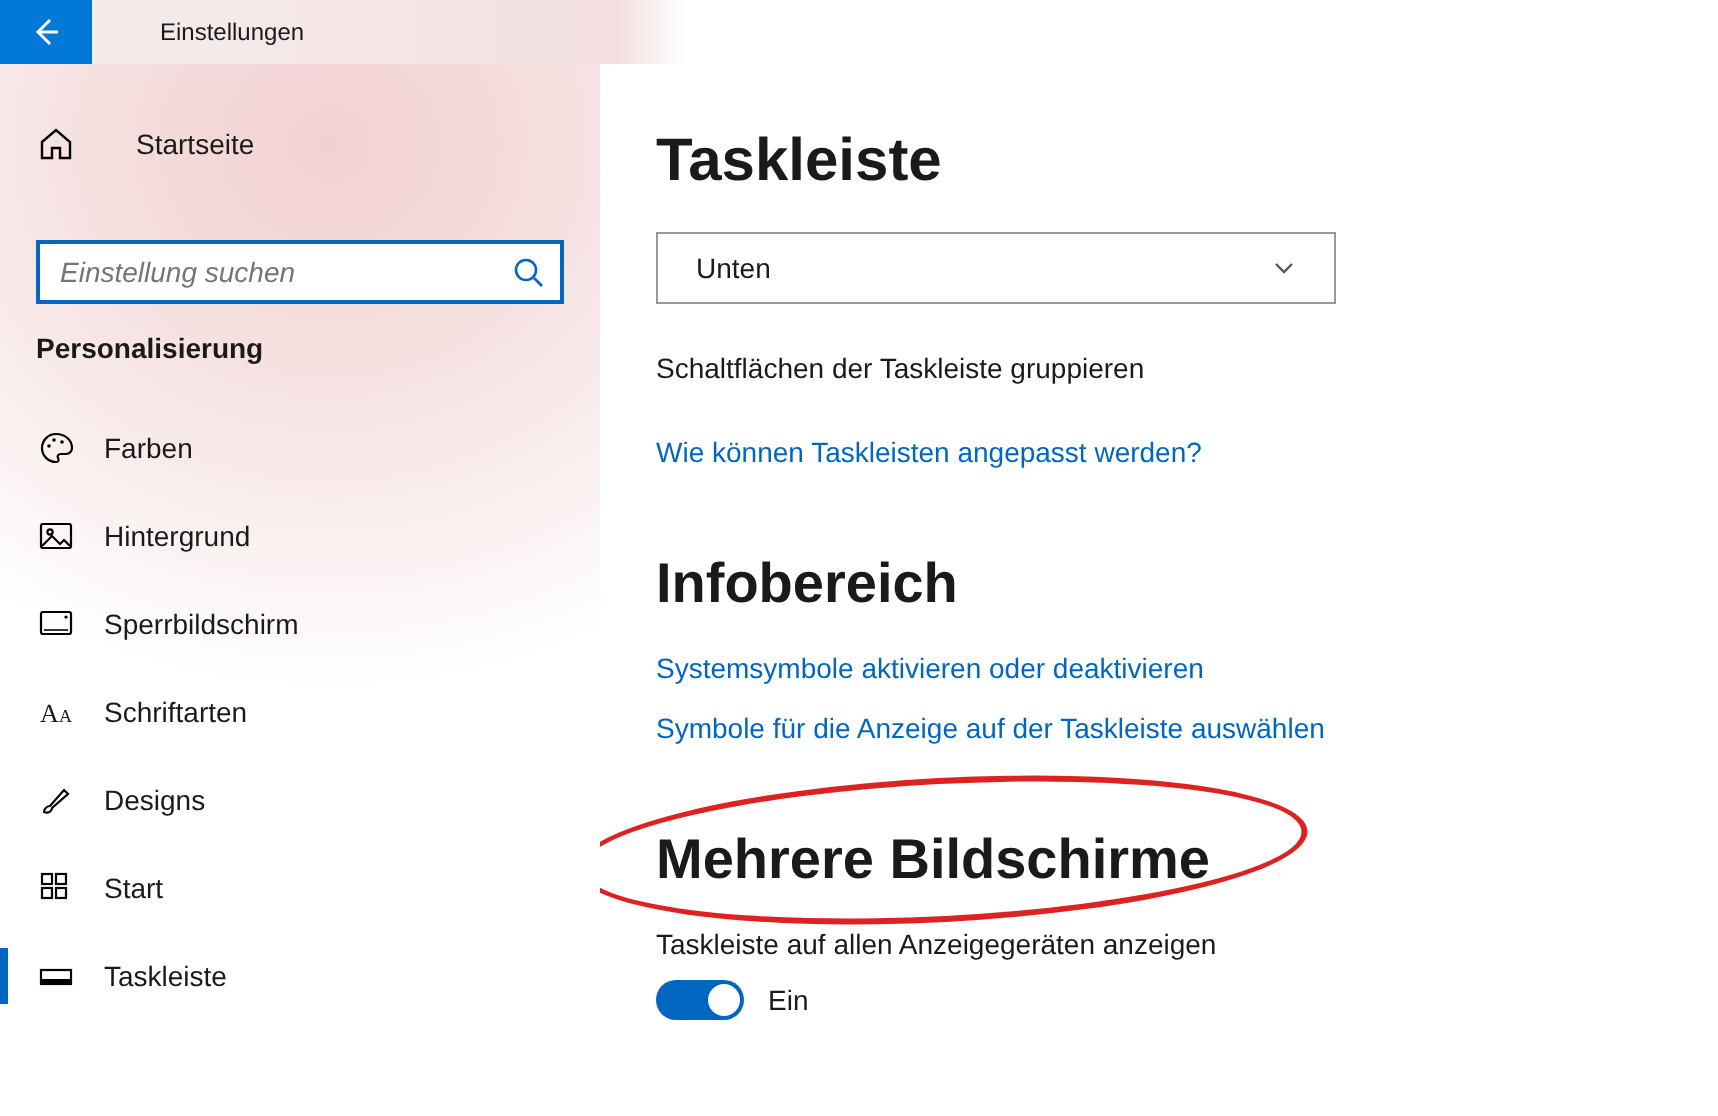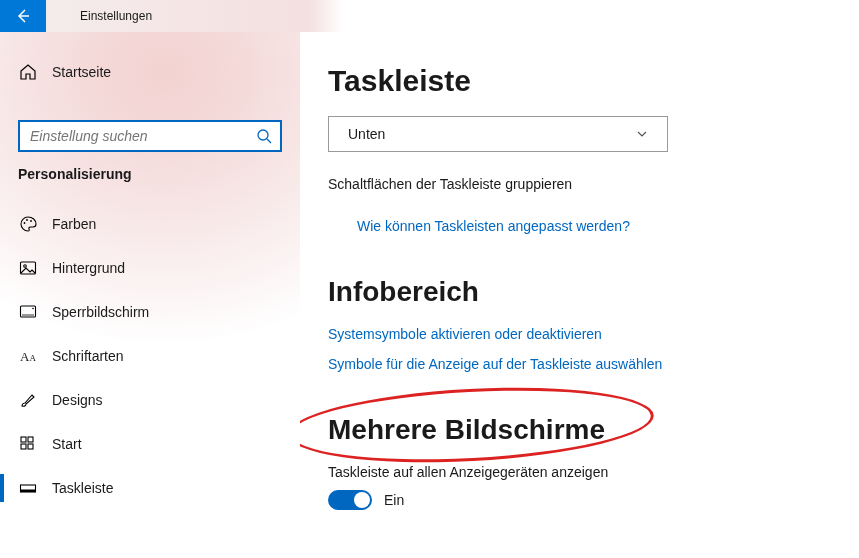--- a/index.html
+++ b/index.html
@@ -43,21 +43,21 @@
     padding: 22px 18px 0 18px;
     box-sizing:border-box;
     background: linear-gradient(180deg,
       #f5e7e7 0%, #f5e3e3 10%, #f6dcdb 18%, #f6dad9 25%,
       #f8e4e4 34%, #fbf0f0 42%, #fefafa 50%, #ffffff 55%, #ffffff 100%);
     background: radial-gradient(ellipse 420px 380px at 165px 40px,
       #f2d2d1 0%, #f4dad9 18%, #f7e5e5 36%, #fbf2f2 55%, #ffffff 72%),
       #ffffff;
   }
   .home-row {
-    display:flex; align-items:center; gap:14px;
+    display:flex; align-items:center; gap:30px;
     height:28px; cursor:pointer;
     padding: 4px 0;
   }
   .icon-slot { width:20px; display:flex; align-items:center; justify-content:center; }
   .search-box {
     margin-top: 30px;
     border: 2px solid #0067c0;
     height: 32px;
     display:flex; align-items:center;
     padding: 0 8px 0 8px;
@@ -115,21 +115,20 @@
   .field-label {
     font-size:14px;
     margin: 24px 0 10px 0;
   }
   .link {
     color:#0067c0;
     font-size:14px;
     cursor:pointer;
     display:block;
     margin-top: 26px;
-    margin-left: 29px;
   }
   .section-title {
     font-size: 28px;
     font-weight:700;
     margin: 42px 0 18px 0;
   }
   .inline-link {
     color:#0067c0;
     font-size:14px;
     cursor:pointer;

